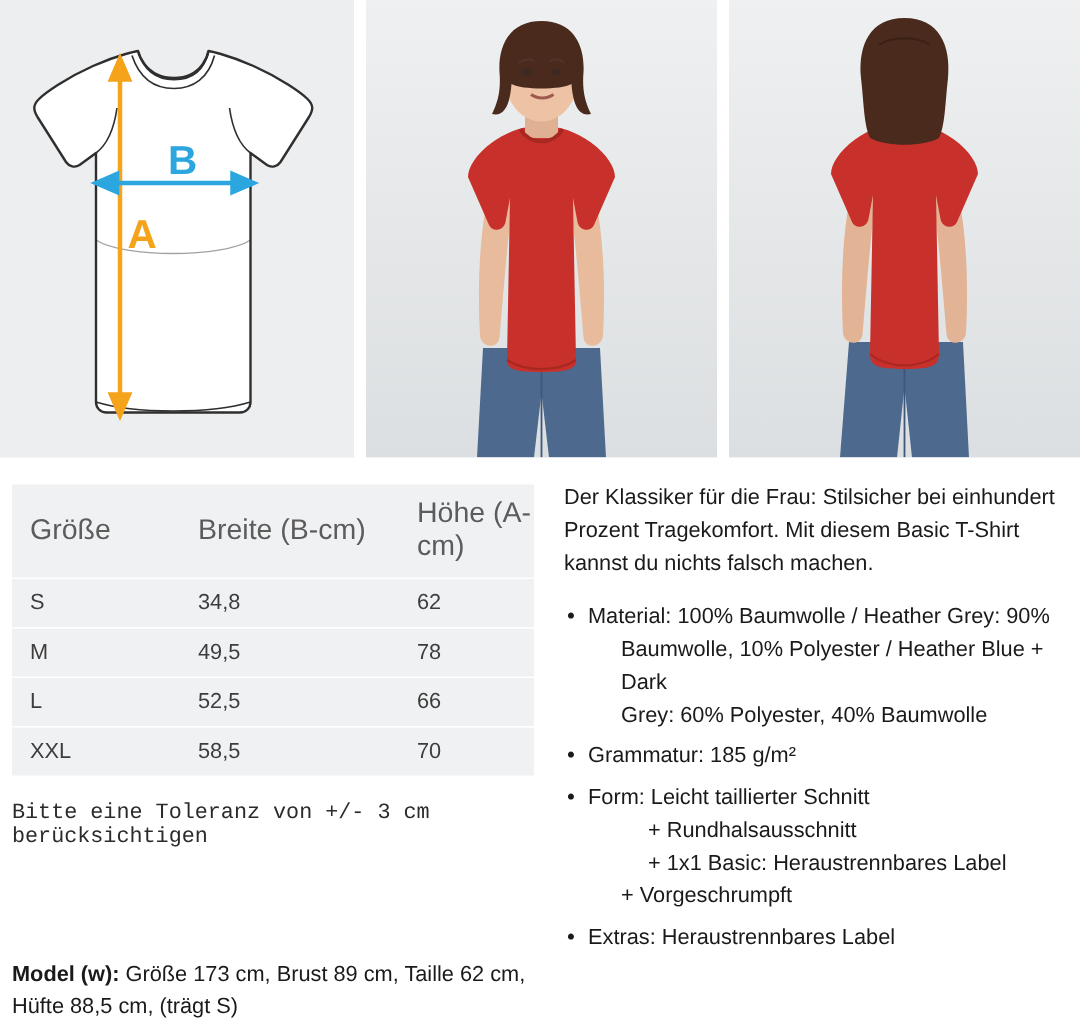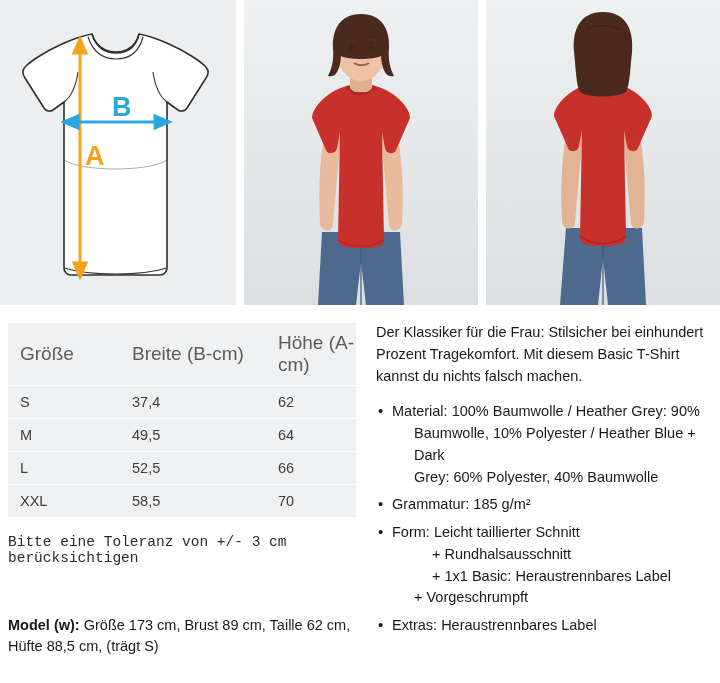--- a/index.html
+++ b/index.html
@@ -99,21 +99,21 @@
   .tolerance {
     margin: 16px 0 0 8px;
     font-size: 14.5px;
     color: #2b2b2b;
     font-family: Liberation Mono, monospace;
   }
 
   .model-note {
     position: absolute;
     left: 8px;
-    bottom: 26px;
+    bottom: 1px;
     width: 345px;
     font-size: 14.5px;
     line-height: 1.45;
     color: #1a1a1a;
   }
   .model-note b { font-weight: bold; }
 
   
   .desc-intro {
     margin: 17px 10px 0 16px;
@@ -260,27 +260,27 @@
         <thead>
           <tr>
             <th>Größe</th>
             <th>Breite (B-cm)</th>
             <th>Höhe (A-cm)</th>
           </tr>
         </thead>
         <tbody>
           <tr>
             <td>S</td>
-            <td>37,4</td>
+            <td>34,8</td>
             <td>62</td>
           </tr>
           <tr>
             <td>M</td>
             <td>49,5</td>
-            <td>64</td>
+            <td>78</td>
           </tr>
           <tr>
             <td>L</td>
             <td>52,5</td>
             <td>66</td>
           </tr>
           <tr>
             <td>XXL</td>
             <td>58,5</td>
             <td>70</td>

